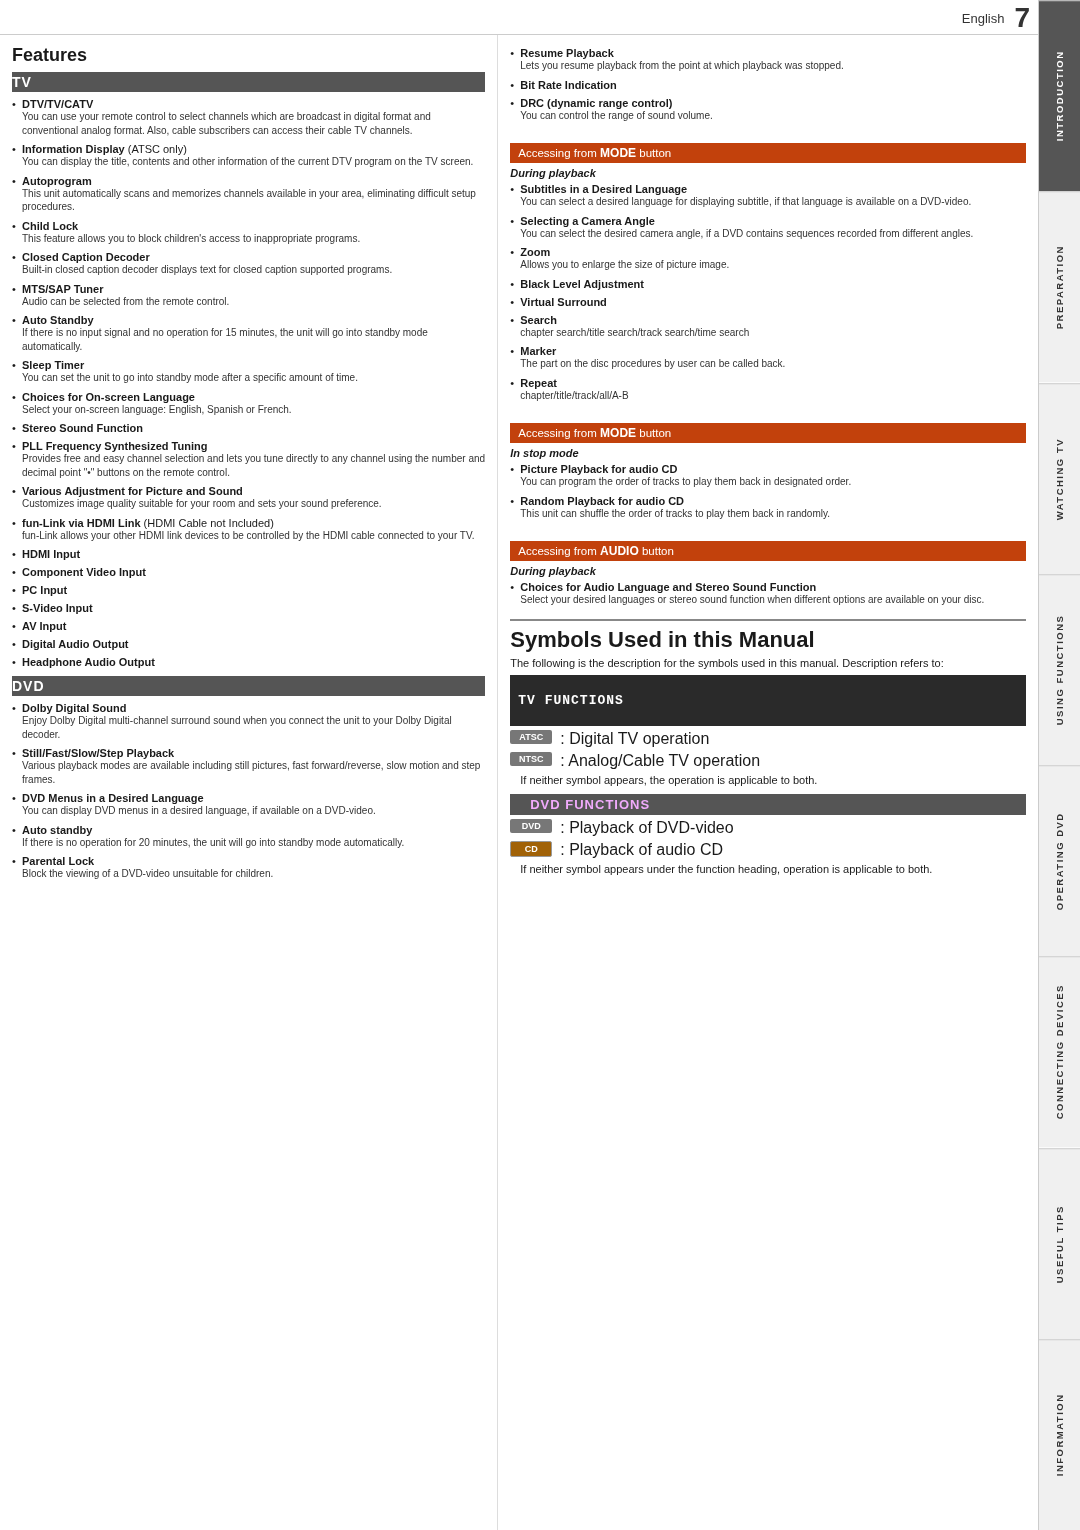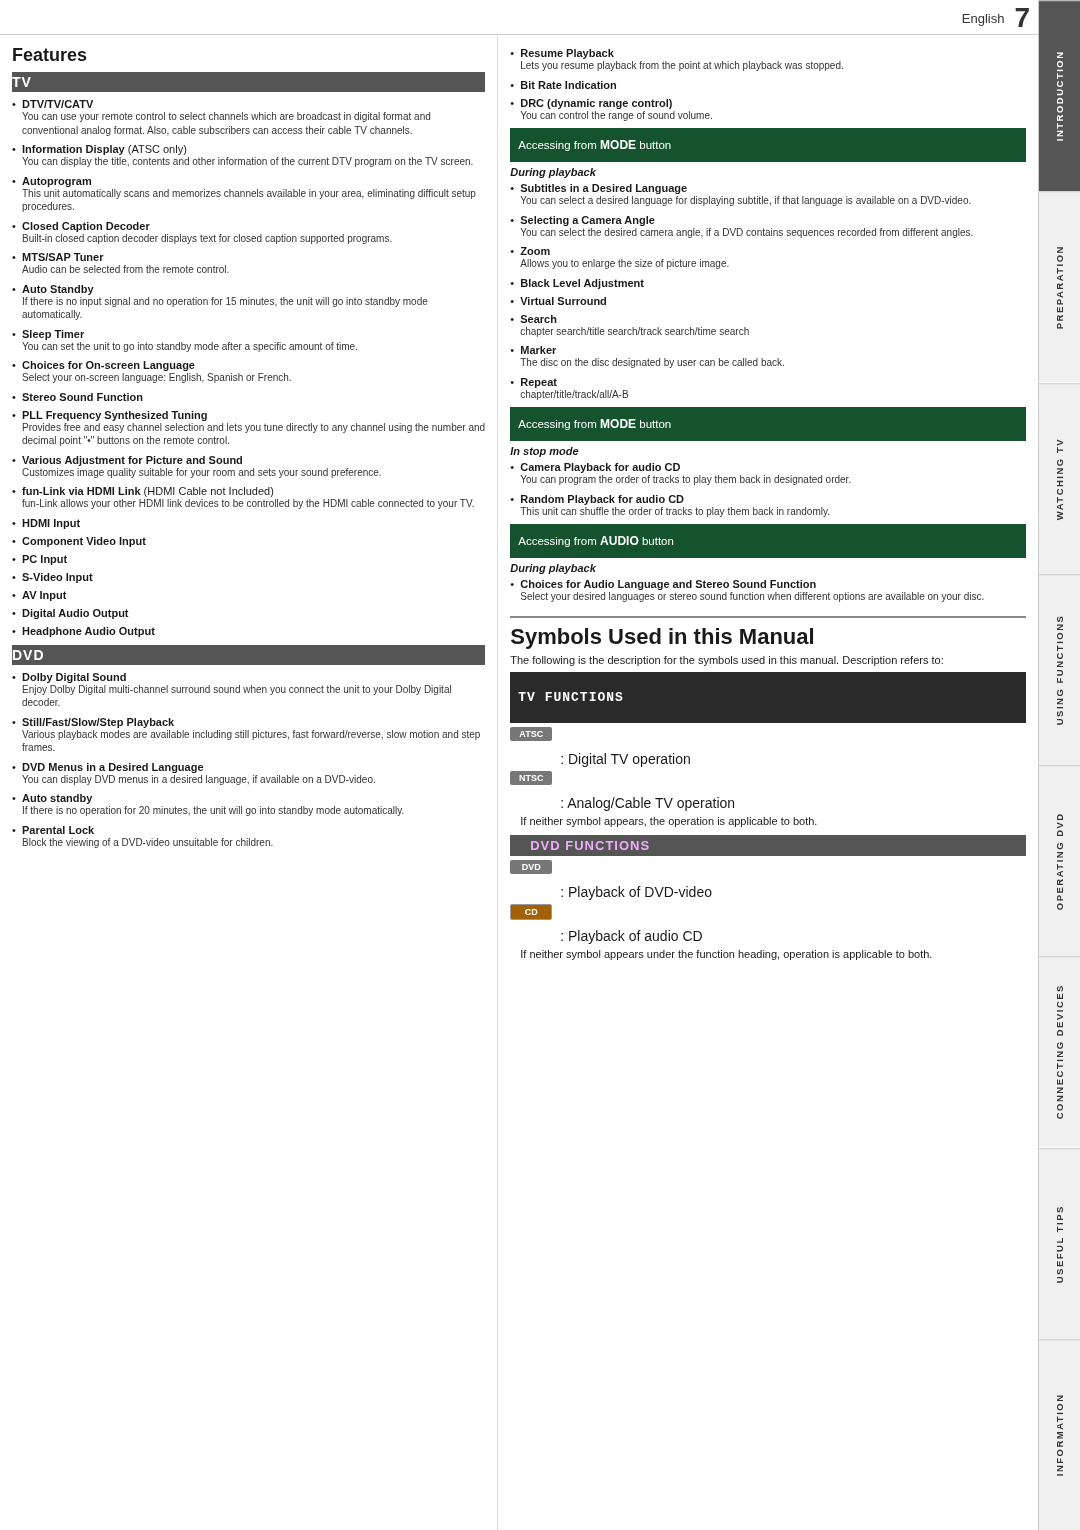--- a/index.html
+++ b/index.html
@@ -145,25 +145,25 @@
     }
 
     .feature-list li .item-desc {
       font-size: 10px;
       color: #333;
       line-height: 1.35;
     }
 
     
     .mode-section-header {
-      background: #14532d;
+      background: #c2410c;
       color: #fff;
       font-size: 11.5px;
-      padding: 10px 8px;
-      margin: 4px 0 3px 0;
+      padding: 3px 8px;
+      margin: 19px 0 3px 0;
     }
 
     .mode-section-header .bold-word {
       font-weight: bold;
       font-size: 12px;
     }
 
     .subsection-title {
       font-style: italic;
       font-weight: bold;
@@ -228,22 +228,21 @@
       border-radius: 2px;
       min-width: 42px;
       margin-right: 8px;
     }
 
     .symbol-badge.atsc { background: #777; }
     .symbol-badge.dvd { background: #777; }
     .symbol-badge.cd { background: #a16207; color: #fff; border: 1px solid #999; }
 
     .symbol-text {
-      font-size: 14px;
-      margin-top: 24px;
+      font-size: 16px;
     }
 
     .bullet-only {
       margin-left: 2px;
     }
   </style>
 </head>
 <body>
 
 <div class="page-wrapper">
@@ -258,20 +257,21 @@
     <div class="columns">
 
       <div class="left-col">
         <div class="features-title">Features</div>
 
         <div class="section-subtitle">TV</div>
         <ul class="feature-list" id="tv-list">
             <li><span class="item-title">DTV/TV/CATV</span><div class="item-desc">You can use your remote control to select channels which are broadcast in digital format and conventional analog format. Also, cable subscribers can access their cable TV channels.</div></li>
             <li><span class="item-title">Information Display<span class="normal-weight"> (ATSC only)</span></span><div class="item-desc">You can display the title, contents and other information of the current DTV program on the TV screen.</div></li>
             <li><span class="item-title">Autoprogram</span><div class="item-desc">This unit automatically scans and memorizes channels available in your area, eliminating difficult setup procedures.</div></li>
+            <li><span class="item-title">Child Lock</span><div class="item-desc">This feature allows you to block children's access to inappropriate programs.</div></li>
             <li><span class="item-title">Closed Caption Decoder</span><div class="item-desc">Built-in closed caption decoder displays text for closed caption supported programs.</div></li>
             <li><span class="item-title">MTS/SAP Tuner</span><div class="item-desc">Audio can be selected from the remote control.</div></li>
             <li><span class="item-title">Auto Standby</span><div class="item-desc">If there is no input signal and no operation for 15 minutes, the unit will go into standby mode automatically.</div></li>
             <li><span class="item-title">Sleep Timer</span><div class="item-desc">You can set the unit to go into standby mode after a specific amount of time.</div></li>
             <li><span class="item-title">Choices for On-screen Language</span><div class="item-desc">Select your on-screen language: English, Spanish or French.</div></li>
             <li><span class="item-title">Stereo Sound Function</span></li>
             <li><span class="item-title">PLL Frequency Synthesized Tuning</span><div class="item-desc">Provides free and easy channel selection and lets you tune directly to any channel using the number and decimal point "•" buttons on the remote control.</div></li>
             <li><span class="item-title">Various Adjustment for Picture and Sound</span><div class="item-desc">Customizes image quality suitable for your room and sets your sound preference.</div></li>
             <li><span class="item-title">fun-Link via HDMI Link<span class="normal-weight"> (HDMI Cable not Included)</span></span><div class="item-desc">fun-Link allows your other HDMI link devices to be controlled by the HDMI cable connected to your TV.</div></li>
             <li><span class="item-title">HDMI Input</span></li>
@@ -305,30 +305,30 @@
           Accessing from <span class="bold-word">MODE</span> button
         </div>
         <div class="subsection-title" id="mode-sub1">During playback</div>
         <ul class="feature-list" id="mode-list1">
             <li><span class="item-title">Subtitles in a Desired Language</span><div class="item-desc">You can select a desired language for displaying subtitle, if that language is available on a DVD-video.</div></li>
             <li><span class="item-title">Selecting a Camera Angle</span><div class="item-desc">You can select the desired camera angle, if a DVD contains sequences recorded from different angles.</div></li>
             <li><span class="item-title">Zoom</span><div class="item-desc">Allows you to enlarge the size of picture image.</div></li>
             <li><span class="item-title">Black Level Adjustment</span></li>
             <li><span class="item-title">Virtual Surround</span></li>
             <li><span class="item-title">Search</span><div class="item-desc">chapter search/title search/track search/time search</div></li>
-            <li><span class="item-title">Marker</span><div class="item-desc">The disc on the disc designated by user can be called back.</div></li>
+            <li><span class="item-title">Marker</span><div class="item-desc">The part on the disc procedures by user can be called back.</div></li>
             <li><span class="item-title">Repeat</span><div class="item-desc">chapter/title/track/all/A-B</div></li>
           </ul>
 
         <div class="mode-section-header">
           Accessing from <span class="bold-word">MODE</span> button
         </div>
         <div class="subsection-title" id="mode-sub2">In stop mode</div>
         <ul class="feature-list" id="mode-list2">
-            <li><span class="item-title">Camera Playback for audio CD</span><div class="item-desc">You can program the order of tracks to play them back in designated order.</div></li>
+            <li><span class="item-title">Picture Playback for audio CD</span><div class="item-desc">You can program the order of tracks to play them back in designated order.</div></li>
             <li><span class="item-title">Random Playback for audio CD</span><div class="item-desc">This unit can shuffle the order of tracks to play them back in randomly.</div></li>
           </ul>
 
         <div class="mode-section-header">
           Accessing from <span class="bold-word">AUDIO</span> button
         </div>
         <div class="subsection-title" id="audio-sub">During playback</div>
         <ul class="feature-list" id="audio-list">
             <li><span class="item-title">Choices for Audio Language and Stereo Sound Function</span><div class="item-desc">Select your desired languages or stereo sound function when different options are available on your disc.</div></li>
           </ul>

